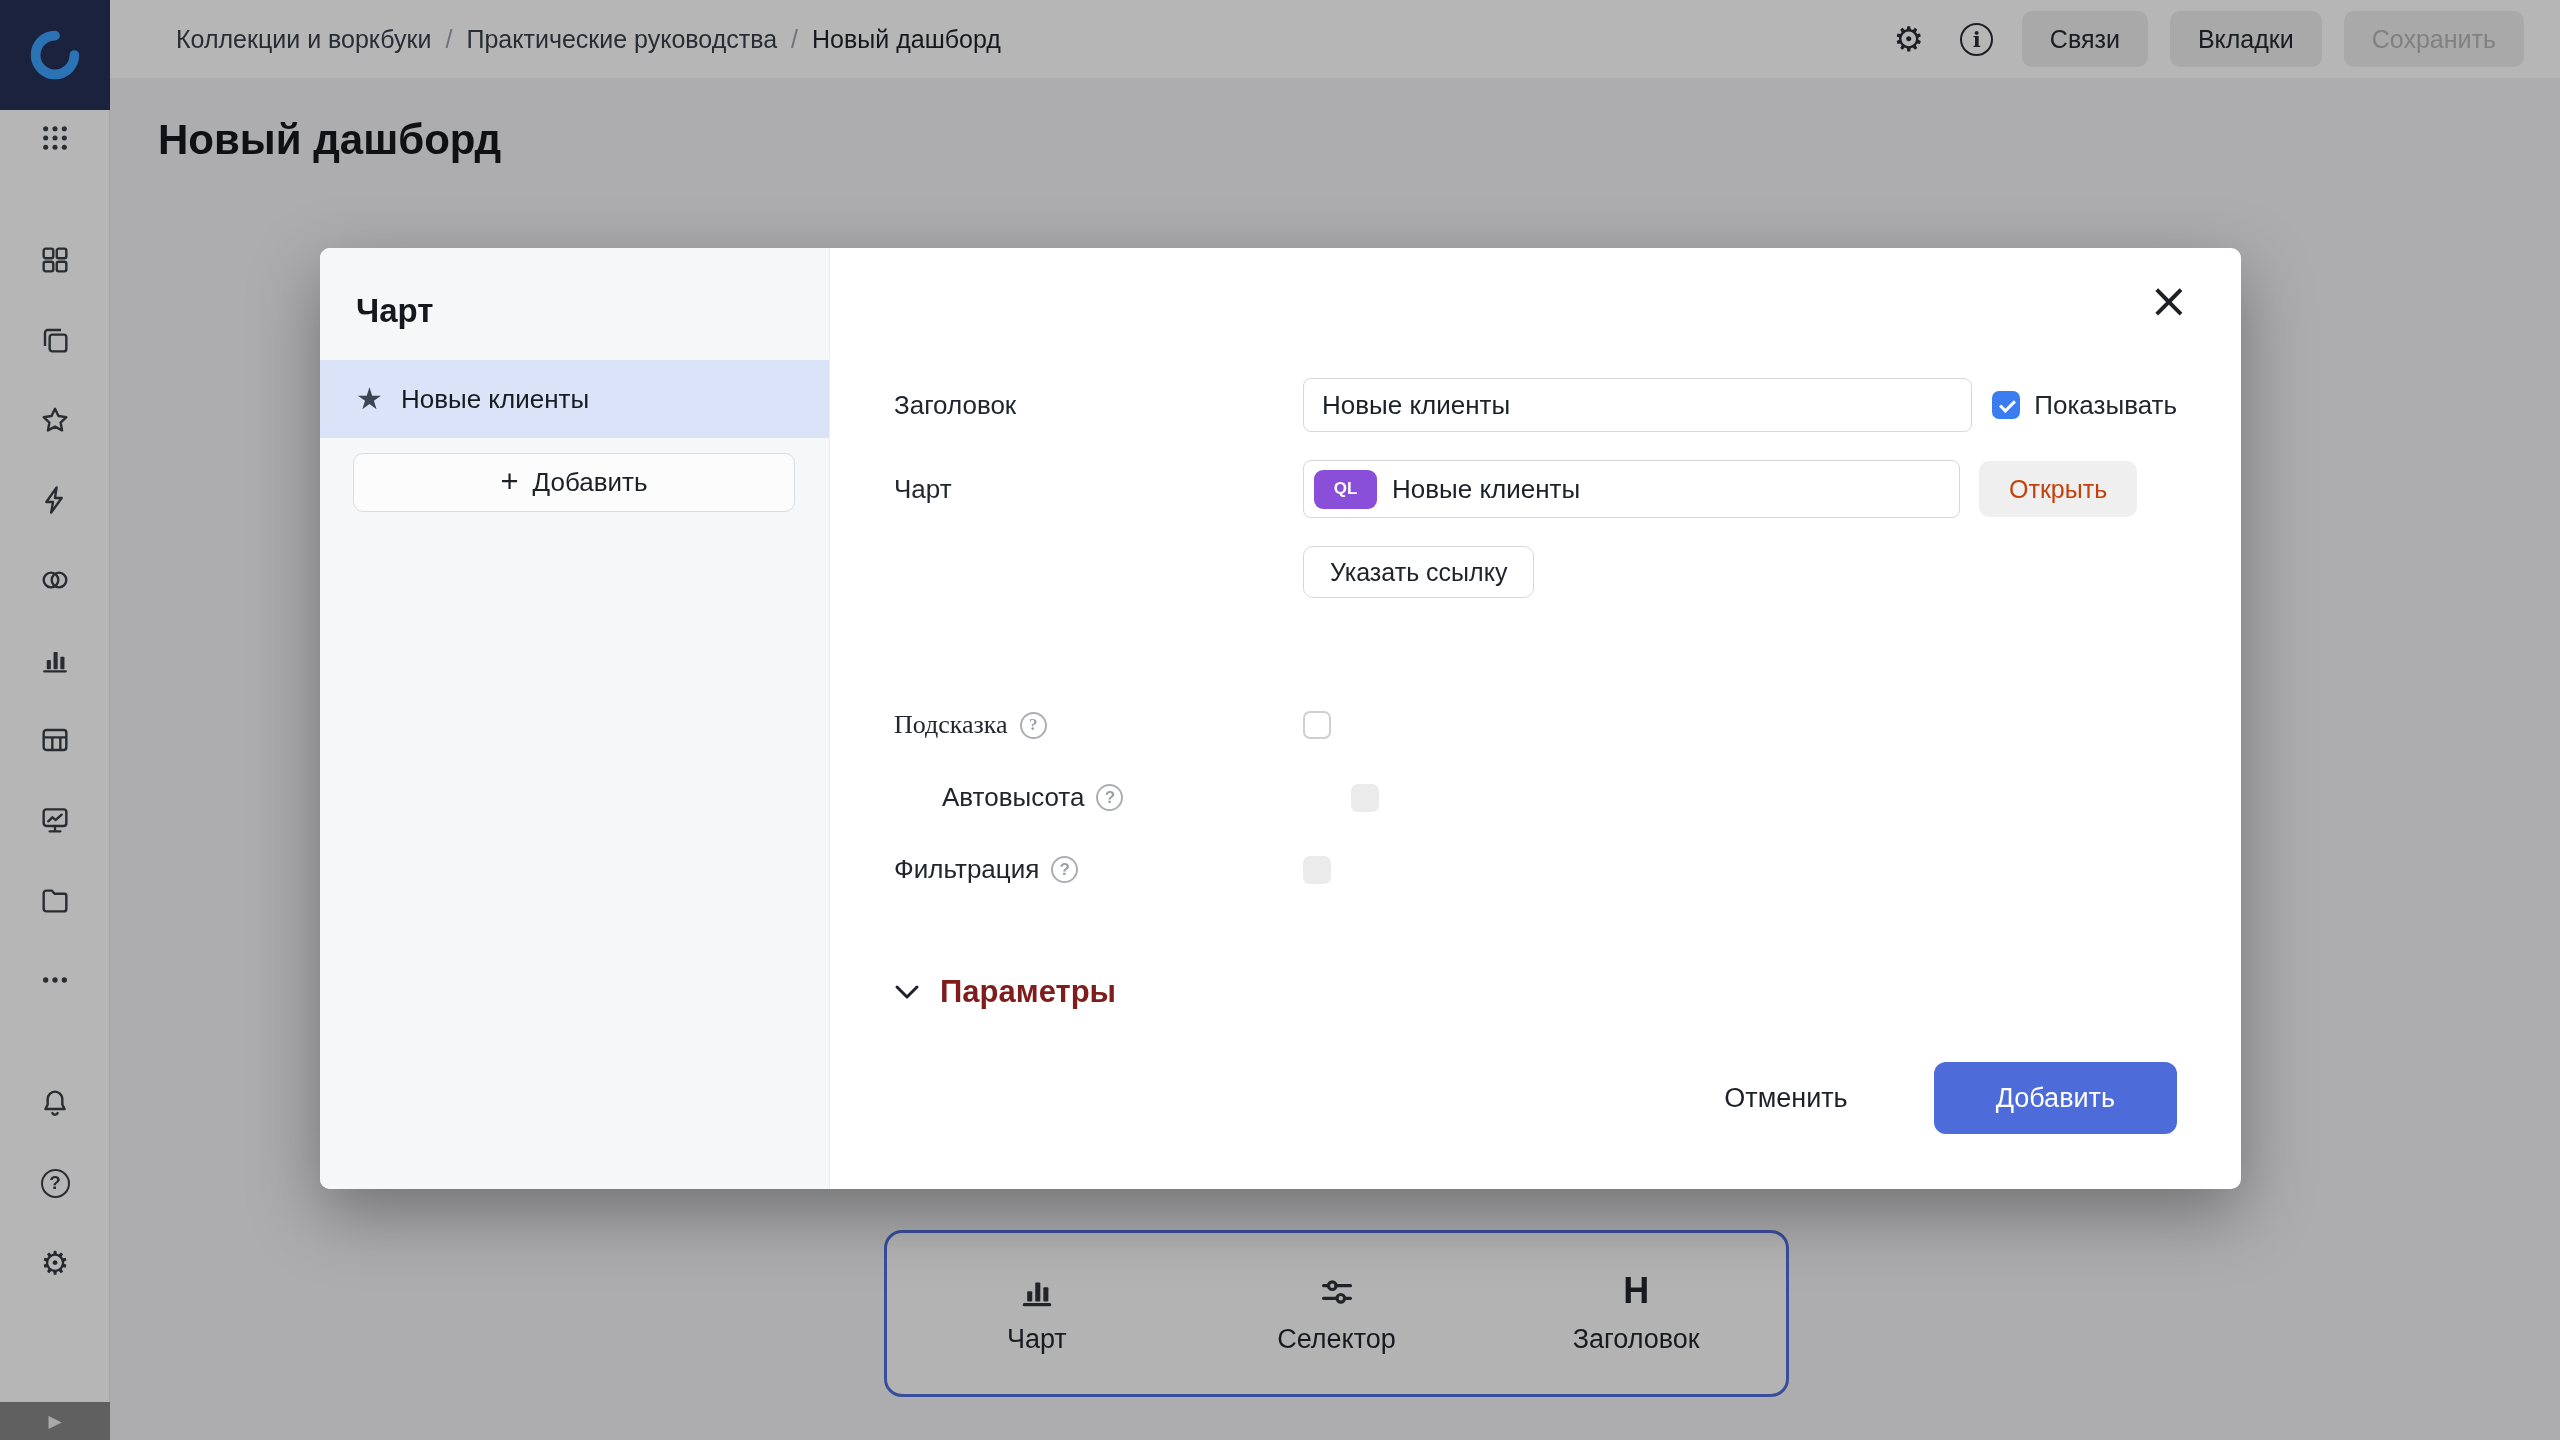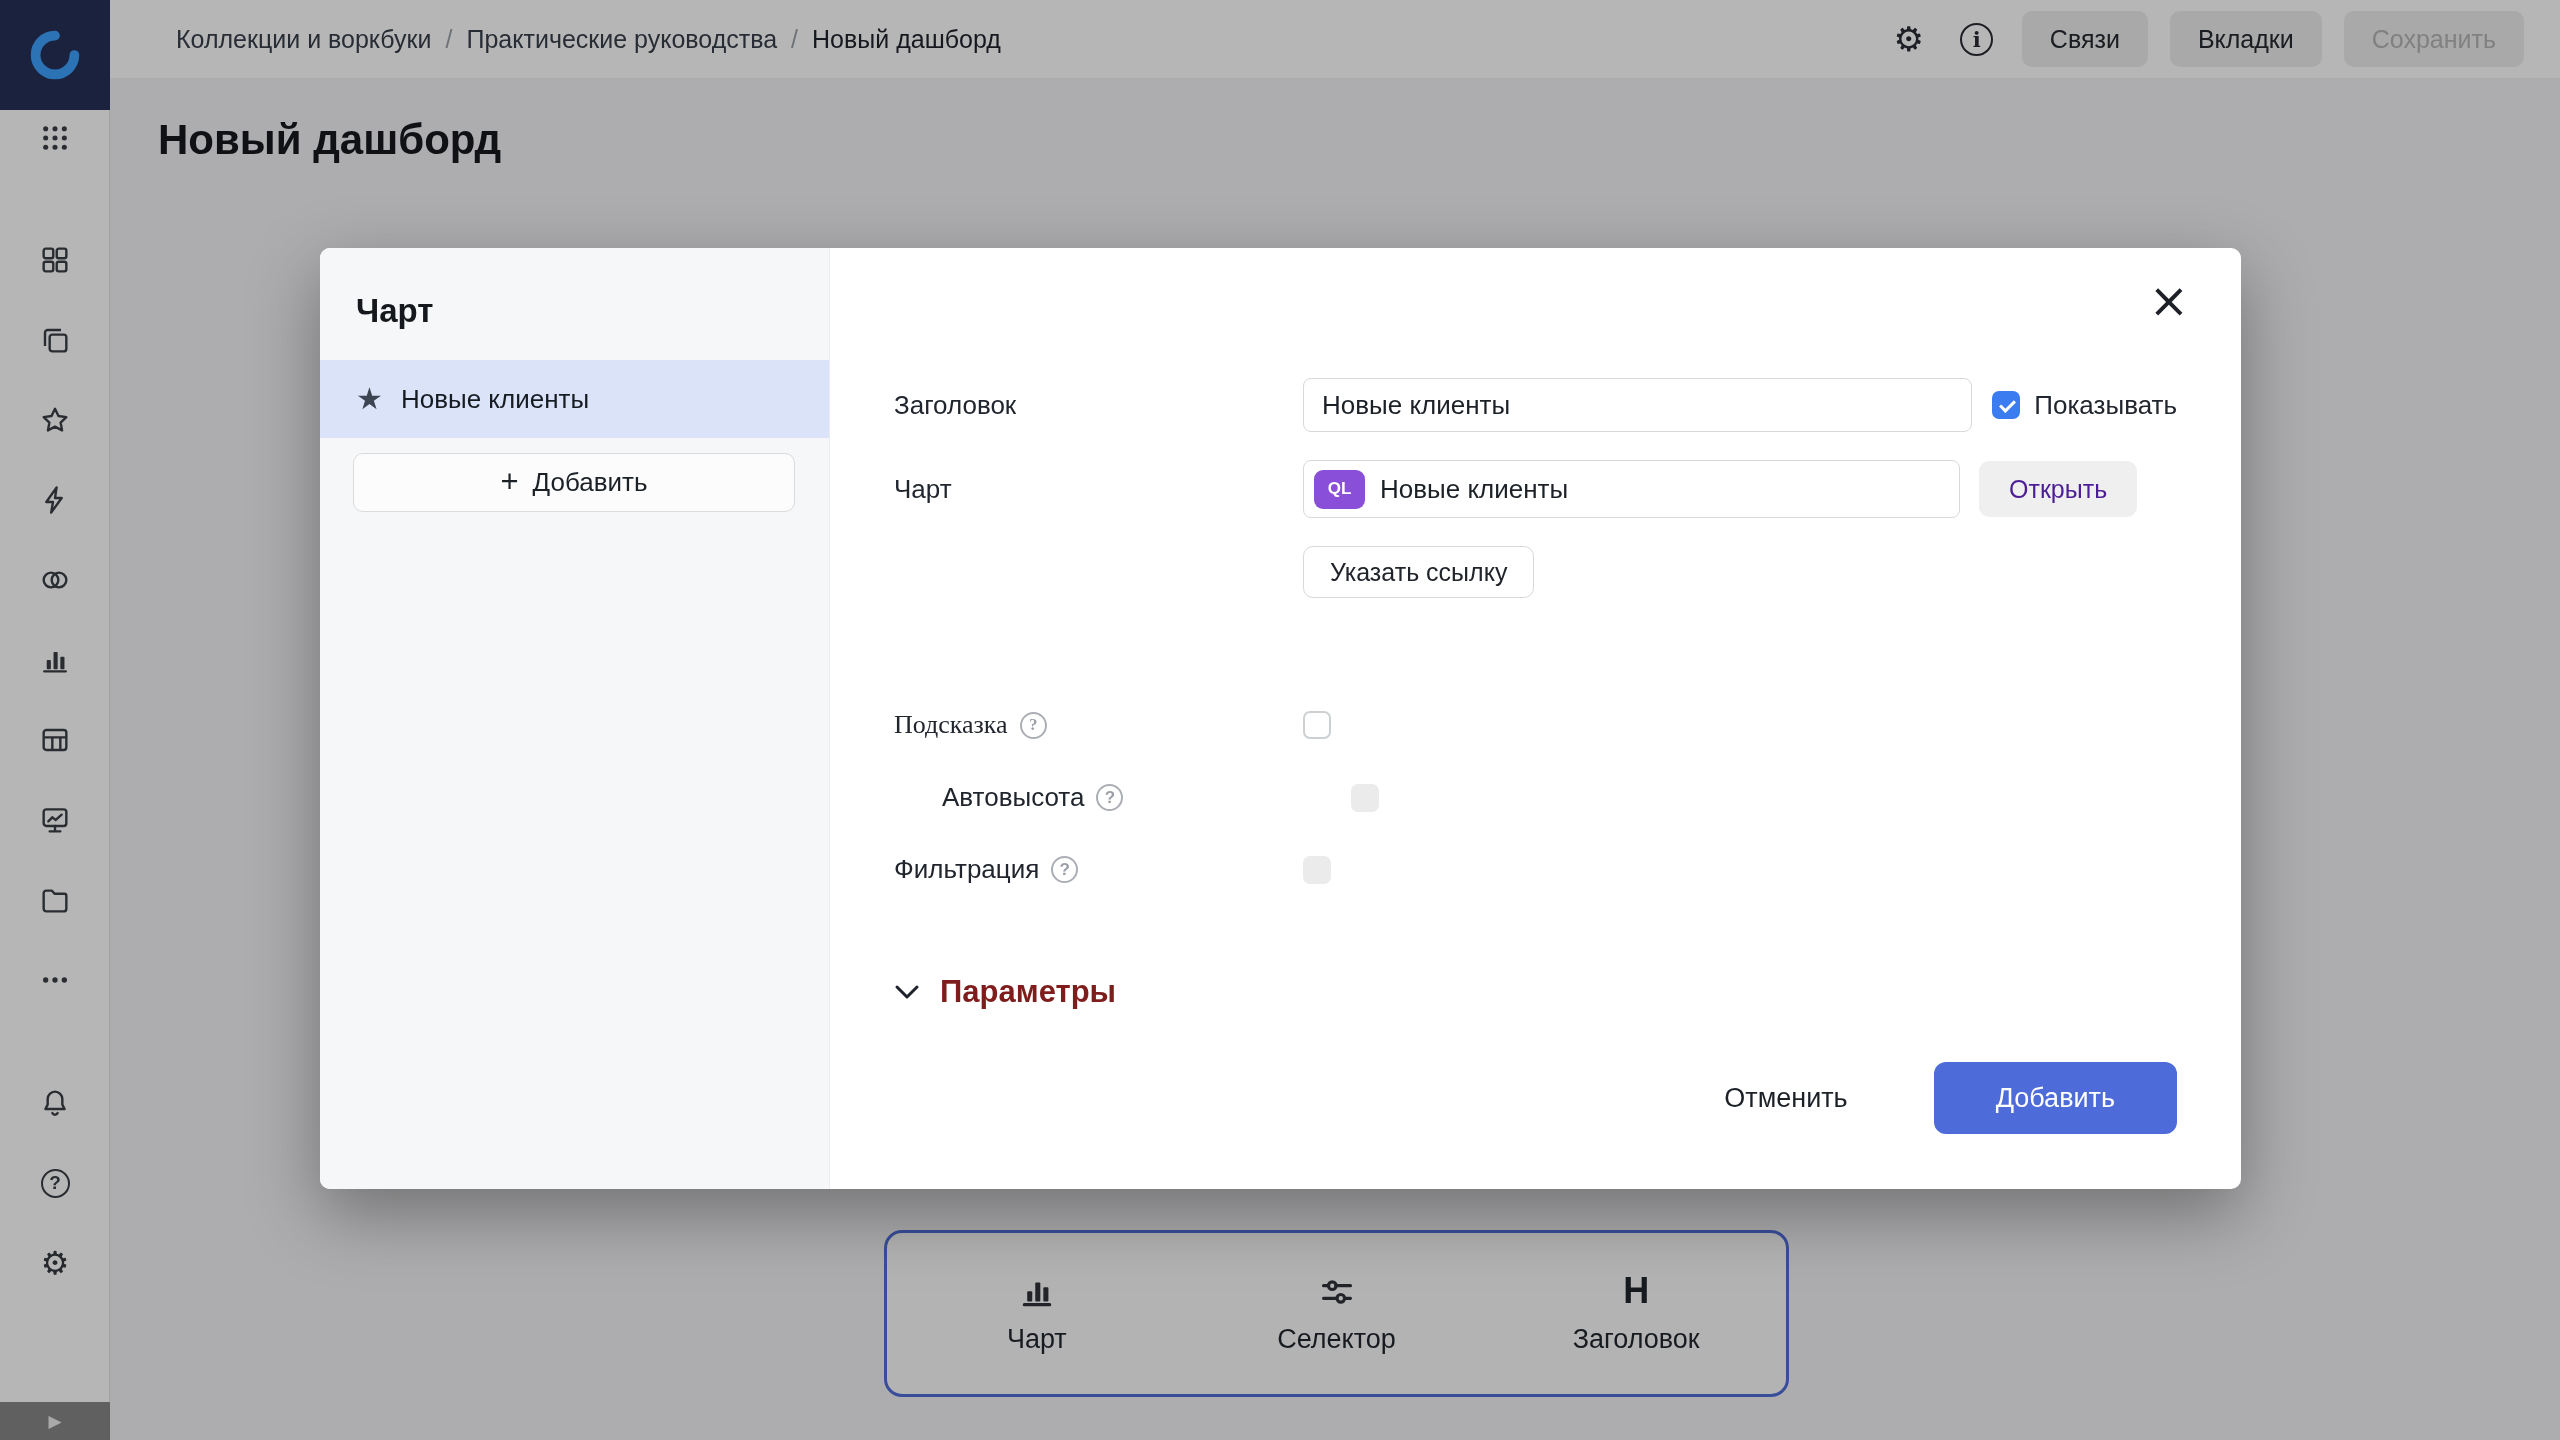--- a/index.html
+++ b/index.html
@@ -95,25 +95,25 @@
                font-size: 26px; color: #21262e; }
   .q-icon { width: 27px; height: 27px; border-radius: 50%; border: 2px solid #abaeb4;
             color: #9a9ea6; font-size: 17px; font-weight: 700; display: flex;
             align-items: center; justify-content: center; margin-left: 12px; flex: none; }
   .text-input { width: 738px; height: 54px; border: 1px solid #d6d8da; border-radius: 8px;
                 background: #fff; display: flex; align-items: center; padding: 0 18px;
                 font-size: 26px; color: #1c2128; }
   .chart-select { width: 657px; height: 58px; border: 1px solid #d6d8da; border-radius: 8px;
                   background: #fff; display: flex; align-items: center; gap: 15px;
                   padding: 0 10px; font-size: 26px; color: #1c2128; cursor: pointer; }
-  .ql-badge { width: 51px; height: 39px; border-radius: 9px; background: #8a4fd8; color: #fff;
+  .ql-badge { width: 63px; height: 39px; border-radius: 9px; background: #8a4fd8; color: #fff;
               font-size: 17px; font-weight: 700; display: flex; align-items: center;
               justify-content: center; flex: none; }
   .open-btn { margin-left: 19px; height: 56px; padding: 0 30px; background: #efefef;
-              border-radius: 10px; font-size: 25px; color: #4c1d95; }
+              border-radius: 10px; font-size: 25px; color: #c2410c; }
   .link-btn { height: 52px; padding: 0 26px; background: #fff; border: 1px solid #d6d8da;
               border-radius: 10px; font-size: 25px; color: #20242b; }
   .cb { width: 28px; height: 28px; border-radius: 7px; border: 2px solid #cdd0d3;
         background: #fff; position: relative; flex: none; cursor: pointer; }
   .cb.checked { background: #3b7cf0; border-color: #3b7cf0; }
   .cb.checked::after { content: ""; position: absolute; left: 6px; top: 7px; width: 12px;
         height: 6px; border-left: 3px solid #fff; border-bottom: 3px solid #fff;
         transform: rotate(-45deg); }
   .cb.disabled { background: #ebebec; border-color: #ebebec; cursor: default; }
   .cb-label { font-size: 26px; margin-left: 14px; color: #21262e; }

